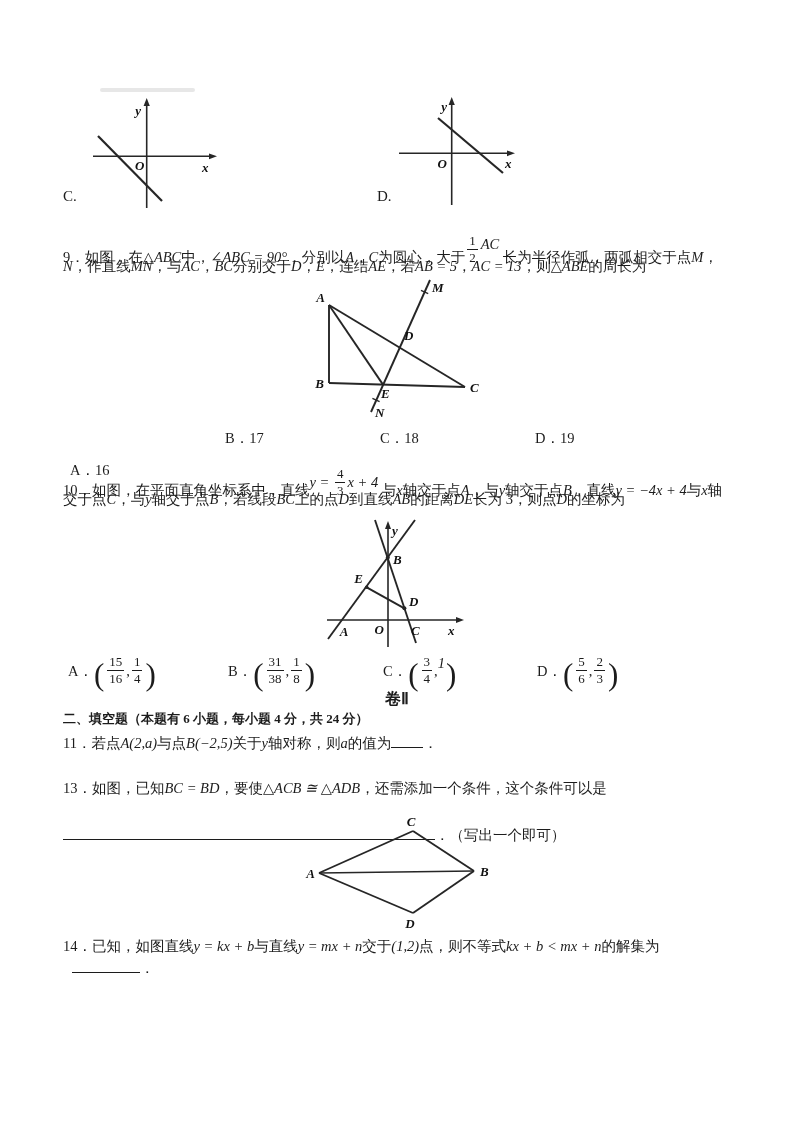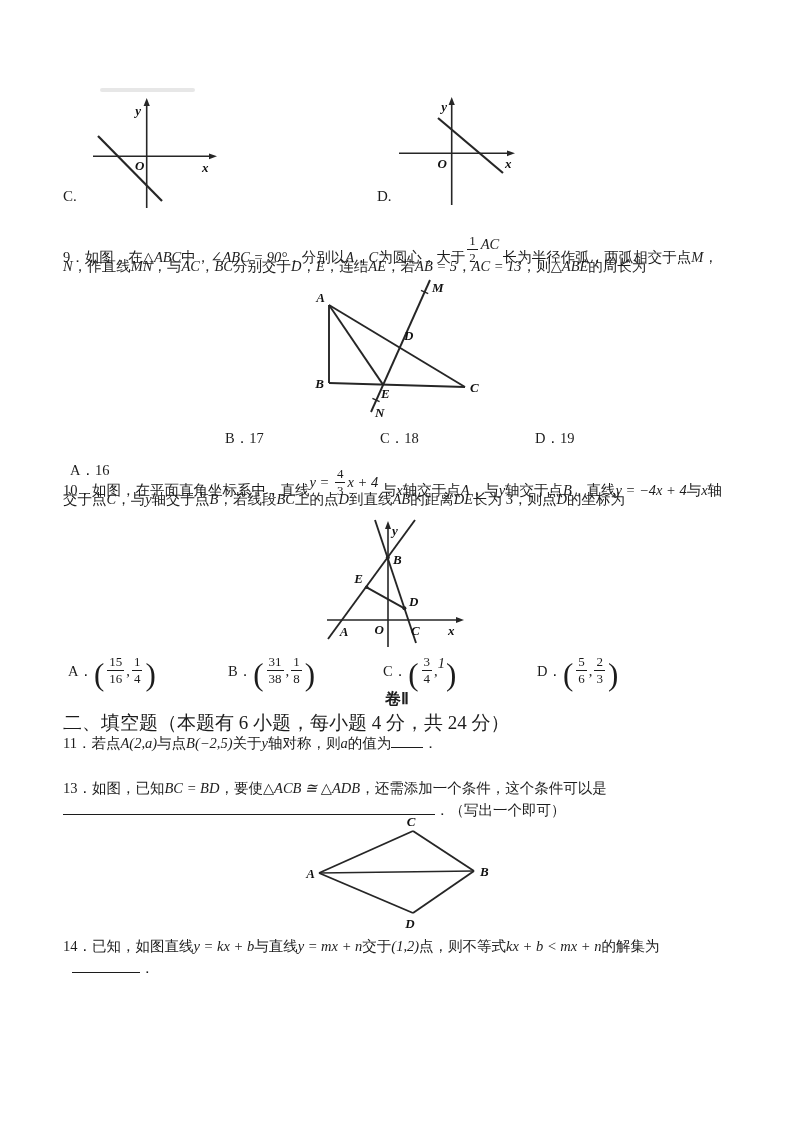--- a/index.html
+++ b/index.html
@@ -15,21 +15,21 @@
   .frac{display:inline-block;text-align:center;line-height:1.05;margin:0 2px;font-size:13px;vertical-align:-7px;}
   .frac.base{vertical-align:0;}
   .frac .num{display:block;border-bottom:1.2px solid #1c1c1c;padding:0 2px 1px;}
   .frac .den{display:block;padding-top:1px;}
   .blank{display:inline-block;width:32px;height:15px;border-bottom:1.3px solid #1c1c1c;}
   .blank.long{width:372px;}
   .blank.med{width:68px;}
   .lbl{font-size:15px;}
   .center{left:0;width:794px;text-align:center;}
   .volume{font-size:16px;font-weight:bold;font-family:Liberation Mono, monospace;}
-  .sechdr{font-size:19px;font-weight:normal;white-space:nowrap;}
+  .sechdr{font-size:13px;font-weight:bold;white-space:nowrap;}
   .smudge{background:#d4d4d4;opacity:.55;height:4px;border-radius:2px;}
   svg{overflow:visible;}
   .figstroke{stroke:#262626;fill:none;}
   .figtext{font-family:"Liberation Serif","DejaVu Serif",serif;font-style:italic;font-weight:bold;font-size:13px;fill:#111;}
   .figfill{fill:#262626;stroke:none;}
 </style>
 </head>
 <body>
 
 <div class="page">
@@ -112,21 +112,21 @@
   <div class="abs line" style="left:68px;top:655px;"><span class="cn">A．</span><span class="bigparen">(</span><span class="frac"><span class="num">15</span><span class="den">16</span></span><span class="cn">,</span><span class="frac"><span class="num">1</span><span class="den">4</span></span><span class="bigparen">)</span></div>
   <div class="abs line" style="left:228px;top:655px;"><span class="cn">B．</span><span class="bigparen">(</span><span class="frac"><span class="num">31</span><span class="den">38</span></span><span class="cn">,</span><span class="frac"><span class="num">1</span><span class="den">8</span></span><span class="bigparen">)</span></div>
   <div class="abs line" style="left:383px;top:655px;"><span class="cn">C．</span><span class="bigparen">(</span><span class="frac"><span class="num">3</span><span class="den">4</span></span><span class="cn">,</span><span class="math raised">1</span><span class="bigparen">)</span></div>
   <div class="abs line" style="left:537px;top:655px;"><span class="cn">D．</span><span class="bigparen">(</span><span class="frac"><span class="num">5</span><span class="den">6</span></span><span class="cn">,</span><span class="frac"><span class="num">2</span><span class="den">3</span></span><span class="bigparen">)</span></div>
 
   <div class="abs center volume" style="top:689px;">卷Ⅱ</div>
   <div class="abs sechdr" style="left:63px;top:710px;">二、填空题（本题有 6 小题，每小题 4 分，共 24 分）</div>
 
   <div class="abs line" style="left:63px;top:732px;"><span class="cn">11．若点</span><span class="math">A(2,a)</span><span class="cn">与点</span><span class="math">B(−2,5)</span><span class="cn">关于</span><span class="math">y</span><span class="cn">轴对称，则</span><span class="math">a</span><span class="cn">的值为</span><span class="blank"></span><span class="cn">．</span></div>
   <div class="abs line" style="left:63px;top:778px;text-align:right;"><span class="cn">13．如图，已知</span><span class="math">BC = BD</span><span class="cn">，要使</span><span class="math">△ACB ≅ △ADB</span><span class="cn">，还需添加一个条件，这个条件可以是</span></div>
-  <div class="abs line" style="left:63px;top:799px;"><span class="blank long"></span><span class="cn">．（写出一个即可）</span></div>
+  <div class="abs line" style="left:63px;top:824px;"><span class="blank long"></span><span class="cn">．（写出一个即可）</span></div>
 
   <svg class="abs" style="left:280px;top:816px;" width="240" height="114" viewBox="0 0 240 114">
     <line x1="39" y1="57" x2="133" y2="15" class="figstroke" stroke-width="1.9"></line>
     <line x1="133" y1="15" x2="194" y2="55" class="figstroke" stroke-width="1.9"></line>
     <line x1="39" y1="57" x2="194" y2="55" class="figstroke" stroke-width="1.6"></line>
     <line x1="39" y1="57" x2="133" y2="97" class="figstroke" stroke-width="1.9"></line>
     <line x1="133" y1="97" x2="194" y2="55" class="figstroke" stroke-width="1.9"></line>
     <text x="35" y="62" text-anchor="end" class="figtext">A</text>
     <text x="200" y="60" class="figtext">B</text>
     <text x="131" y="10" text-anchor="middle" class="figtext">C</text>

